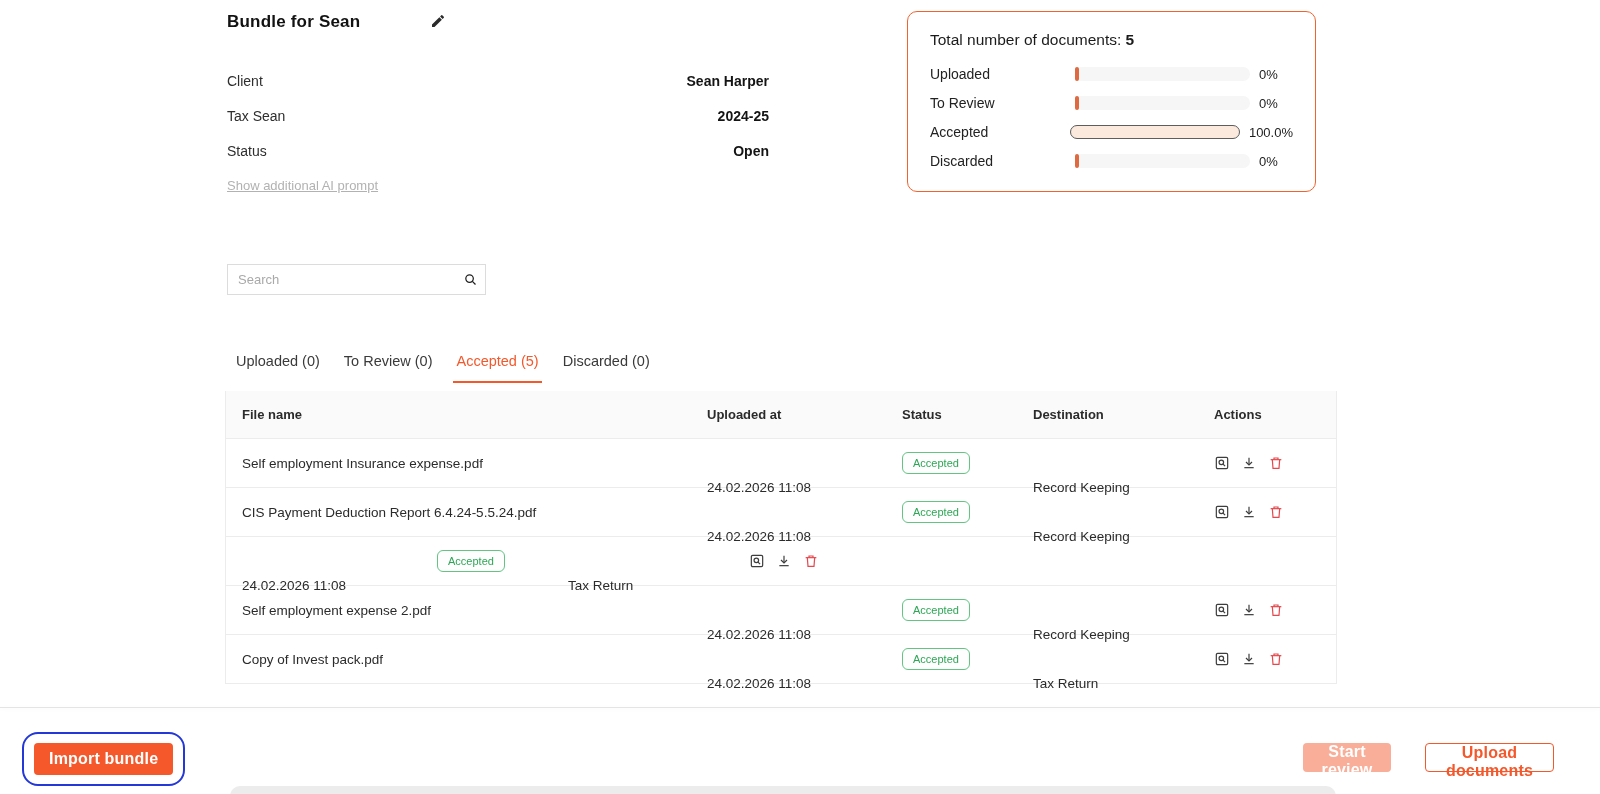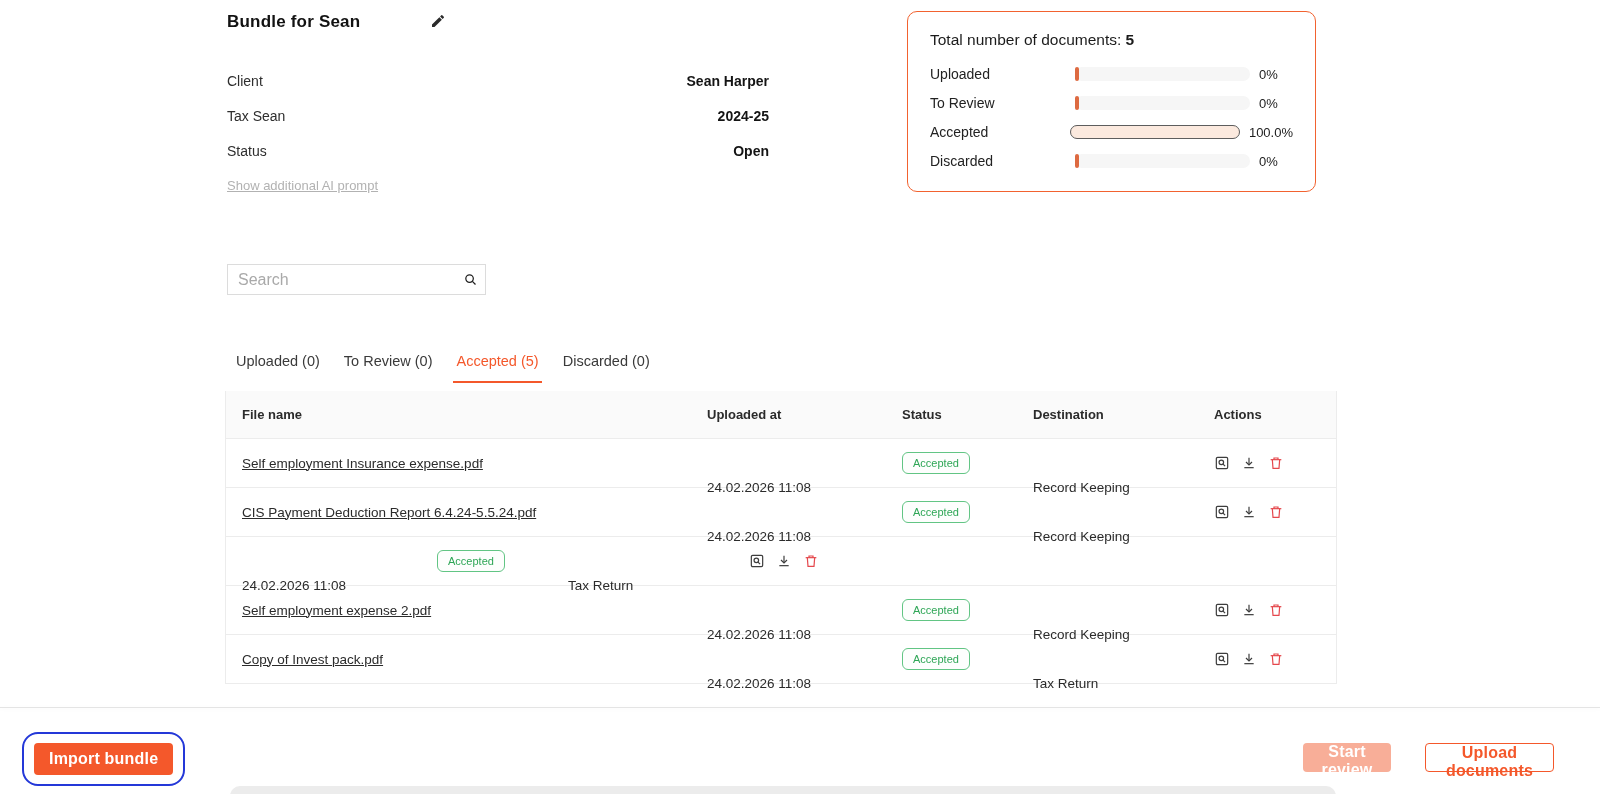--- a/index.html
+++ b/index.html
@@ -24,41 +24,41 @@
   .stats-title b { font-weight:700; }
   .stat-row { display:flex; align-items:center; height:20px; margin-bottom:9px; }
   .stat-label { width:145px; font-size:14px; color:#222; }
   .bar-track { position:relative; width:175px; height:14px; background:#f6f6f6; border-radius:7px; }
   .bar-fill { position:absolute; left:0; top:0; height:14px; min-width:4px; background:#DD6A41; border-radius:7px; }
   .bar-fill.full { background:#FBE9DE; border:1.2px solid #5d5d5d; }
   .stat-pct { margin-left:9px; font-size:13px; color:#1c1c1c; }
 
   
   .search-box { position:absolute; left:227px; top:264px; width:259px; height:31px; border:1px solid #dcdcdc; background:#fff; display:flex; align-items:center; }
-  .search-box input { flex:1; border:0; outline:none; padding:0 8px 0 10px; font-size:16px; font-family:"Liberation Sans",sans-serif; color:#333; background:transparent; }
+  .search-box input { flex:1; border:0; outline:none; padding:0 8px 0 10px; font-size:13px; font-family:"Liberation Sans",sans-serif; color:#333; background:transparent; }
   .search-box input::placeholder { color:#a9a9a9; }
   .search-icon { width:30px; display:flex; align-items:center; justify-content:center; color:#1f1f1f; cursor:pointer; }
 
   
   .tabs { position:absolute; left:233px; top:353px; display:flex; gap:18px; }
   .tab { font-size:14.5px; color:#3a3a3a; padding:0 3px 12px 3px; cursor:pointer; border-bottom:2px solid transparent; }
   .tab.active { color:#F4582B; border-bottom-color:#F4582B; }
 
   
   .doc-table { position:absolute; left:225px; top:391px; width:1112px; border:1px solid #ececec; border-top:none; background:#fff; }
   .thead { display:flex; align-items:center; height:47px; background:#fafafa; }
   .trow { display:flex; align-items:center; height:49px; border-top:1px solid #ececec; background:#fff; }
   .td, .th { padding-left:16px; font-size:13.5px; }
   .th { font-weight:700; color:#2b2b2b; font-size:13px; }
   .c-file { width:465px; }
   .c-date { width:195px; }
   .c-status { width:131px; }
   .c-dest { width:181px; }
   .c-actions { flex:1; }
-  .file-link { color:#2b2b2b; text-decoration:underline; cursor:pointer; }
+  .file-link { color:#2b2b2b; cursor:pointer; }
   .cell-text { color:#2b2b2b;margin-top:48px; }
   .badge { display:inline-block; font-size:11px; color:#2EA656; border:1px solid #62c584; border-radius:6px; padding:4px 10px; background:#fdfefd; }
   .actions { display:flex; align-items:center; gap:11px; }
   .act { width:16px; height:16px; color:#3d3d3d; cursor:pointer; }
   .act svg { width:16px; height:16px; display:block; }
   .act.red { color:#E5484D; }
 
   
   .footer-divider { position:absolute; left:0; top:707px; width:1600px; height:1px; background:#e4e4e4; box-shadow:0 1px 4px rgba(0,0,0,0.05); }
   .import-ring { position:absolute; left:22px; top:732px; border:2.5px solid #2438D8; border-radius:16px; padding:9px 10px; background:#fff; }

